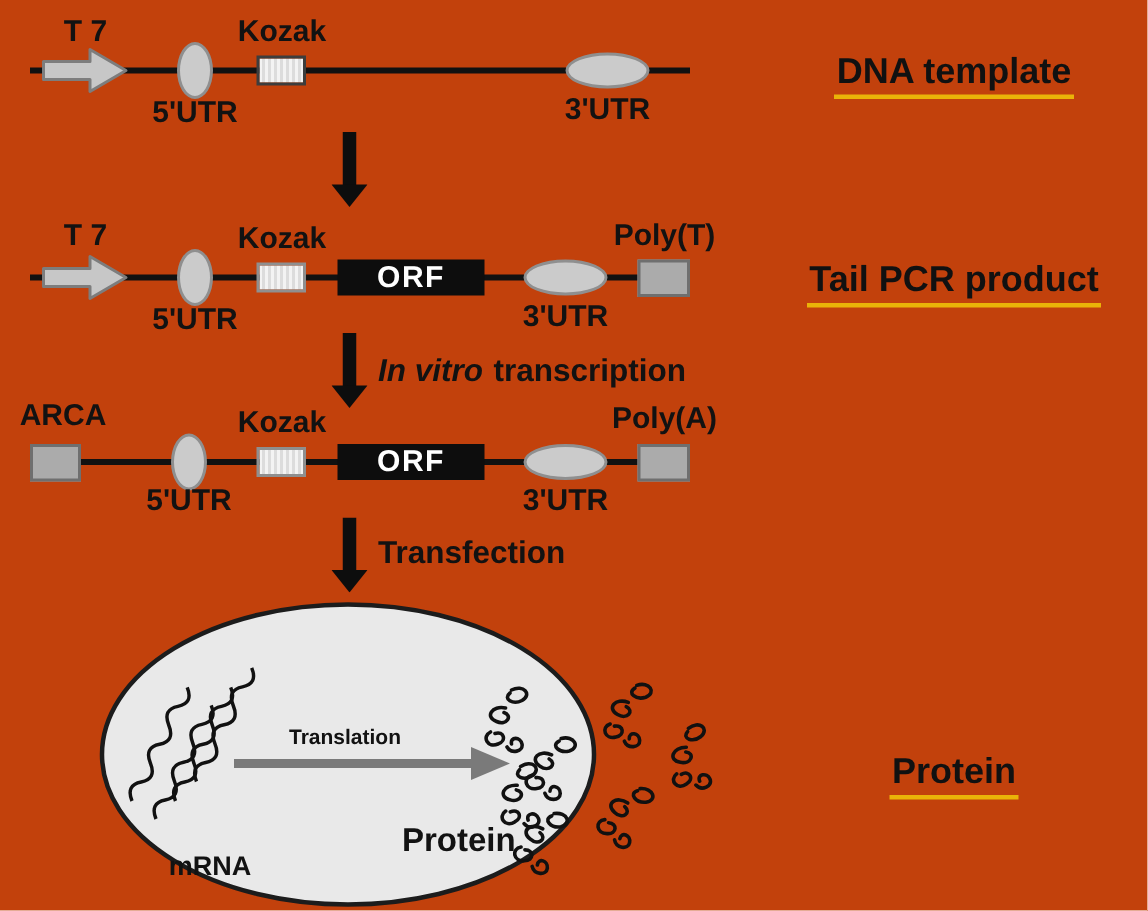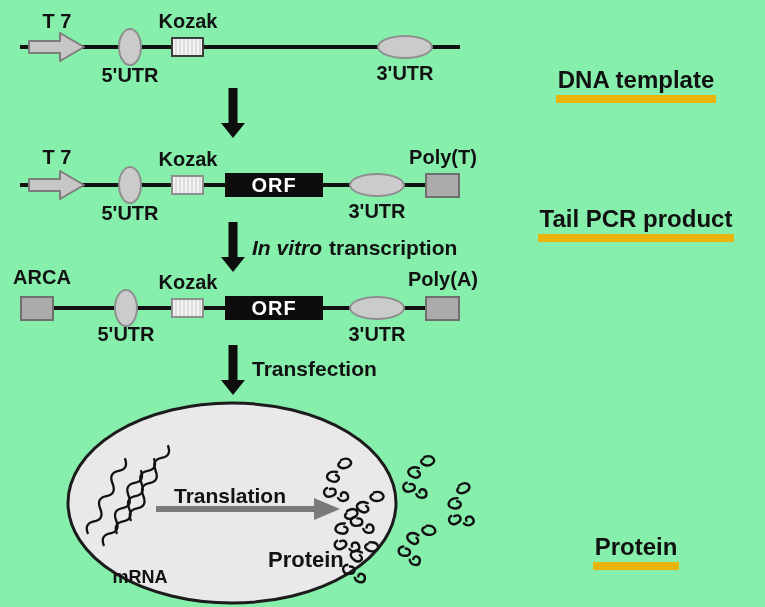--- a/index.html
+++ b/index.html
@@ -1,21 +1,21 @@
 <!DOCTYPE html>
 <html><head>
 <meta charset="utf-8">
 <style>
   * { box-sizing: border-box; margin: 0; padding: 0; }
   html,body { background:#fff; }
   #canvas {
     position: relative;
     width: 765px;
     height: 607px;
-    background: #86efac;
+    background: #c2410c;
     font-family: "Liberation Sans", sans-serif;
     overflow: hidden;
     color: #111;
   }
   .abs { position: absolute; }
   .lbl {
     position: absolute;
     font-weight: bold;
     font-size: 20px;
     color: #121212;
@@ -37,23 +37,22 @@
     width: 256px;
     text-align: center;
     font-weight: bold;
     font-size: 24px;
     color: #111;
     white-space: nowrap;
     line-height: 1.15;
   }
   .title > span {
     display: inline-block;
-    border-bottom: 8px solid #eab308;
+    border-bottom: 3px solid #eab308;
     padding: 0 2px 1px 2px;
-    margin-top: 32px;
   }
   .backbone { position: absolute; height: 4px; background: #111; }
   .ellipseV {
     position: absolute; width: 24px; height: 38px;
     background: #cbcbcb; border: 2px solid #8f8f8f; border-radius: 50%;
   }
   .ellipseH {
     position: absolute; width: 56px; height: 24px;
     background: #cbcbcb; border: 2px solid #8f8f8f; border-radius: 50%;
   }
@@ -193,19 +192,19 @@
       <use href="#psq" transform="translate(350,534) rotate(18)"></use>
     </g>
 
     <g>
       <use href="#psq" transform="translate(404,452) rotate(8)"></use>
       <use href="#psq" transform="translate(438,488) rotate(-12)"></use>
       <use href="#psq" transform="translate(408,516) rotate(22)"></use>
     </g>
   </svg>
 
-  <div class="lbl" style="left:160px; top:484px; width:140px; font-size:21px;">Translation</div>
+  <div class="lbl" style="left:160px; top:484px; width:140px; font-size:14px;">Translation</div>
   <div class="lbl" style="left:105px; top:568px; width:70px; font-size:18px;">mRNA</div>
   <div class="lbl" style="left:268px; top:548px; width:74px; font-size:22px;">Protein</div>
 
   <div class="title" style="top:501px;"><span>Protein</span></div>
 
 </div>
 
 </body></html>

